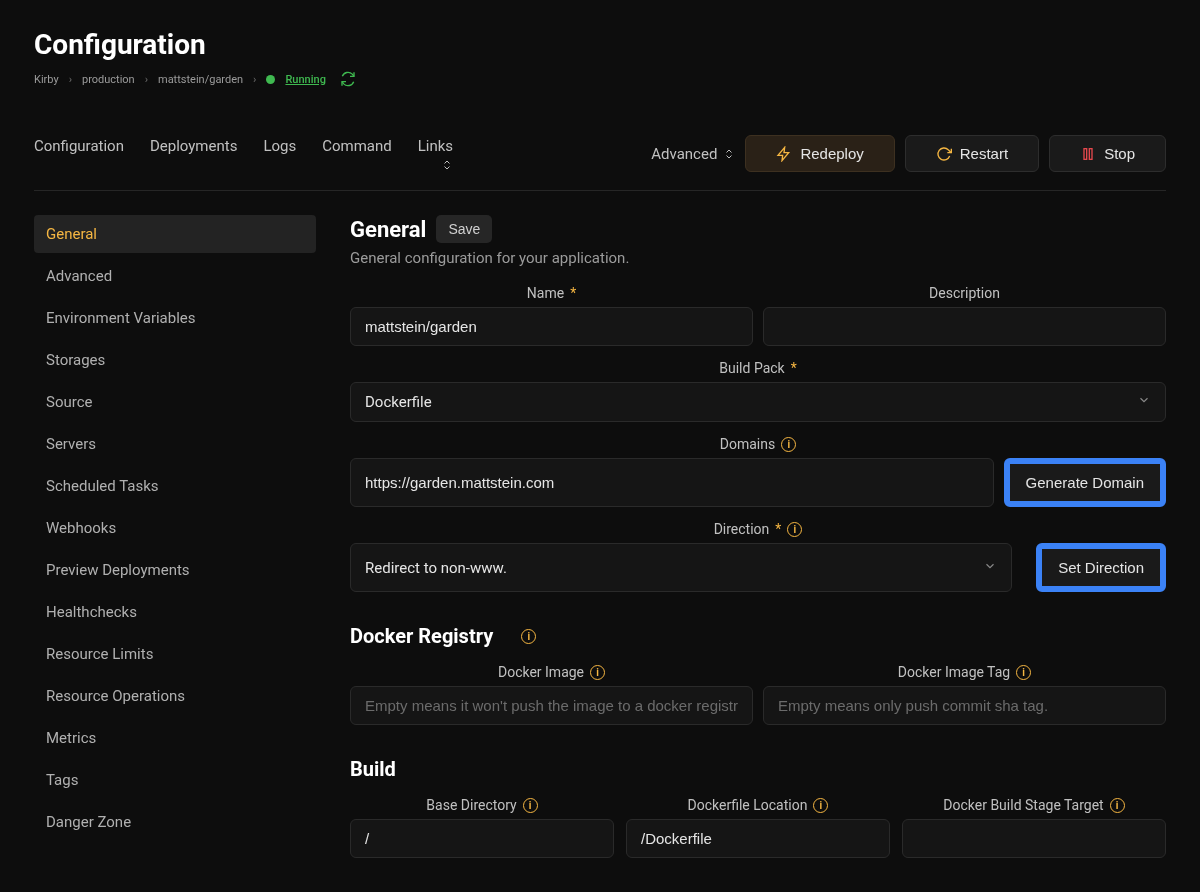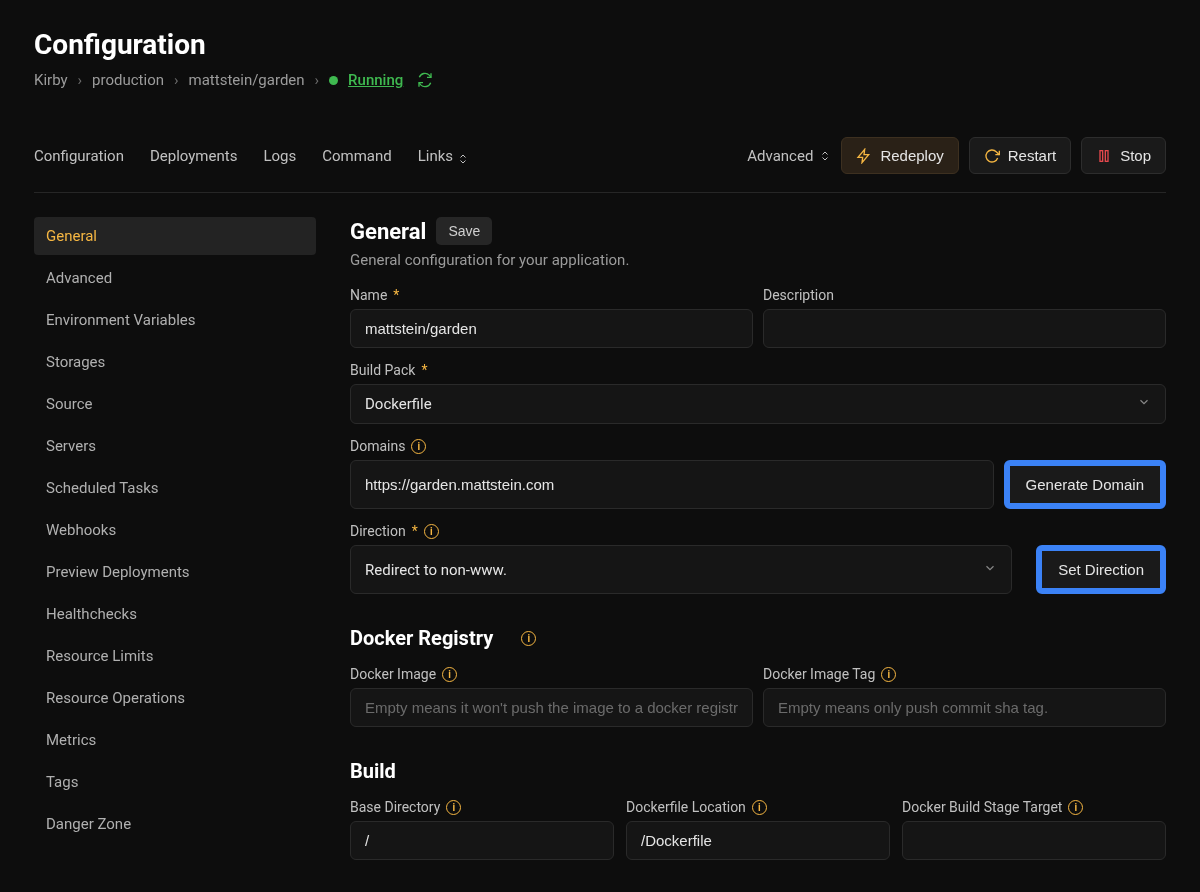--- a/index.html
+++ b/index.html
@@ -17,21 +17,21 @@
   font-size: 28px;
   font-weight: 700;
   color: #fff;
   margin-bottom: 10px;
 }
 .breadcrumb {
   display: flex;
   align-items: center;
   gap: 10px;
   color: #9b9b9b;
-  font-size: 15px;
+  font-size: 11px;
   margin-bottom: 48px;
 }
 .breadcrumb .sep { color: #6b6b6b; }
 .breadcrumb .status-dot {
   width: 9px; height: 9px; border-radius: 50%;
   background: #3fb950; display: inline-block;
 }
 .breadcrumb .running {
   color: #3fb950;
   text-decoration: underline;
@@ -54,21 +54,21 @@
   align-items: center;
   gap: 6px;
   font-size: 15px;
   cursor: pointer;
 }
 .actions { display: flex; align-items: center; gap: 10px; }
 .btn {
   background: #1a1a1a;
   border: 1px solid #2d2d2d;
   color: #e5e5e5;
-  padding: 9px 14px;
+  padding: 9px 30px;
   border-radius: 6px;
   font-size: 15px;
   display: inline-flex;
   align-items: center;
   gap: 8px;
   cursor: pointer;
 }
 .btn svg { flex-shrink: 0; }
 .btn.redeploy { background: #2a2117; border-color: #3d3020; }
 .main-area { display: flex; gap: 34px; }
@@ -106,20 +106,21 @@
 .form-row { display: flex; gap: 10px; margin-bottom: 14px; }
 .form-group { flex: 1; display: flex; flex-direction: column; }
 .form-group.half { flex: 0 0 calc(50% - 5px); }
 .label {
   color: #c0c0c0;
   font-size: 14px;
   margin-bottom: 6px;
   display: flex;
   align-items: center;
   gap: 6px;
+  justify-content: center;
 }
 .label .req { color: #f5b642; }
 .info-icon {
   width: 15px; height: 15px;
   border: 1.5px solid #f5b642;
   border-radius: 50%;
   color: #f5b642;
   font-size: 10px;
   display: inline-flex;
   align-items: center;
@@ -189,21 +190,21 @@
         </svg>
     </span>
   </div>
 
   <div class="top-nav">
     <div class="tabs">
       <span class="tab">Configuration</span>
       <span class="tab">Deployments</span>
       <span class="tab">Logs</span>
       <span class="tab">Command</span>
-      <span class="tab" style="display:flex;align-items:flex-end;gap:4px;">
+      <span class="tab" style="display:flex;align-items:flex-end;gap:4px;flex-direction:column;">
         <span>Links</span>
         <svg width="12" height="12" viewBox="0 0 24 24" fill="none" stroke="currentColor" stroke-width="2">
             <path d="M7 15l5 5 5-5M7 9l5-5 5 5"></path>
           </svg>
       </span>
     </div>
     <div class="actions">
       <div class="advanced-trigger">
         <span>Advanced</span>
         <svg width="12" height="12" viewBox="0 0 24 24" fill="none" stroke="currentColor" stroke-width="2">

